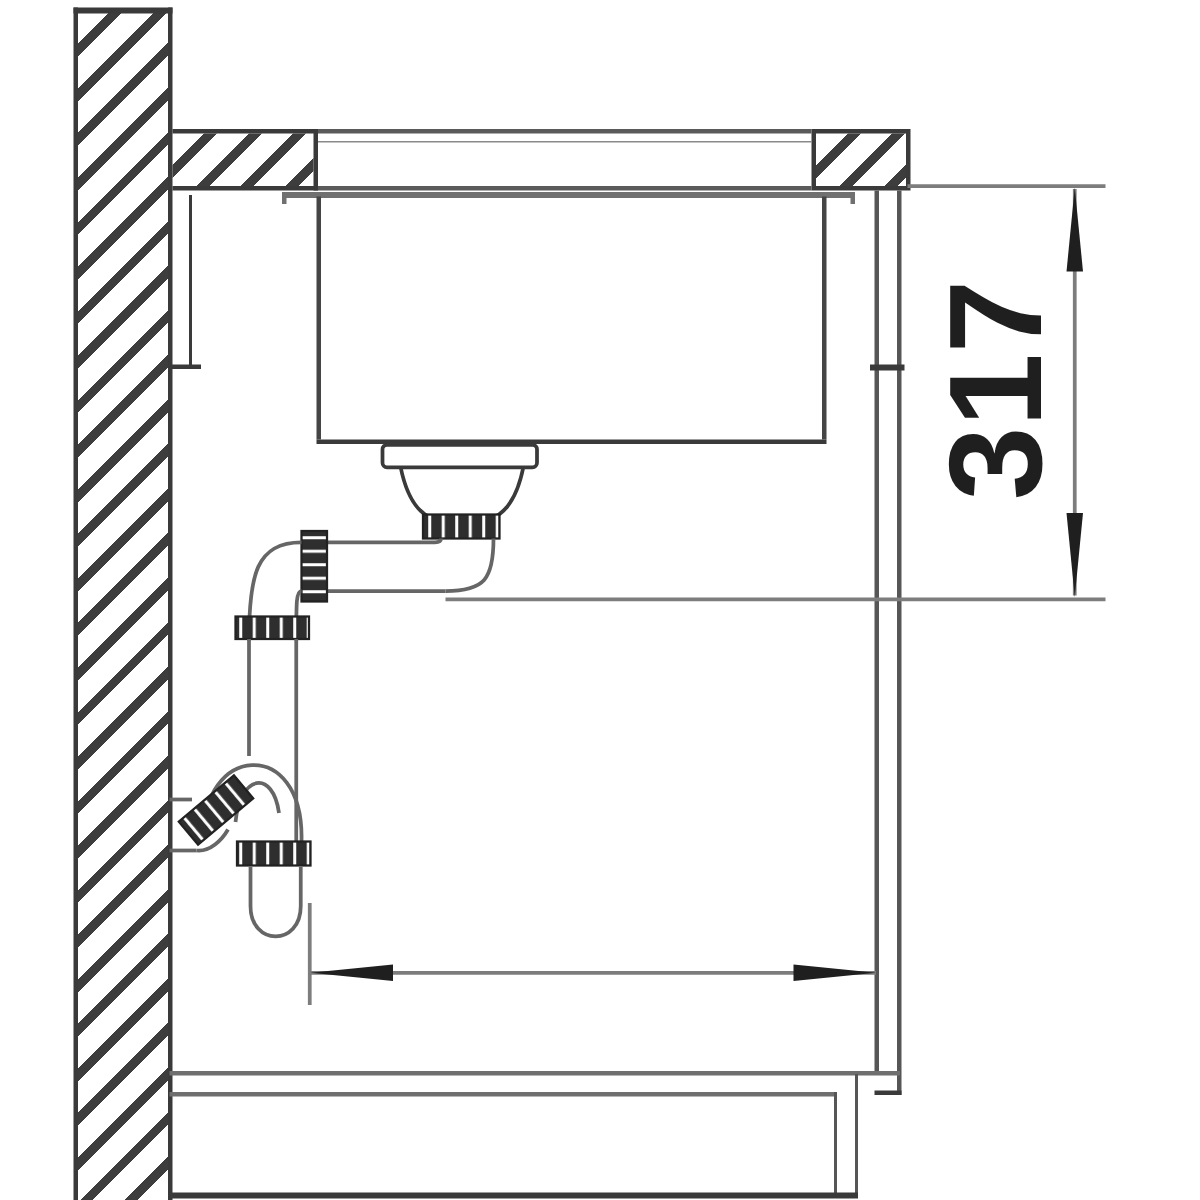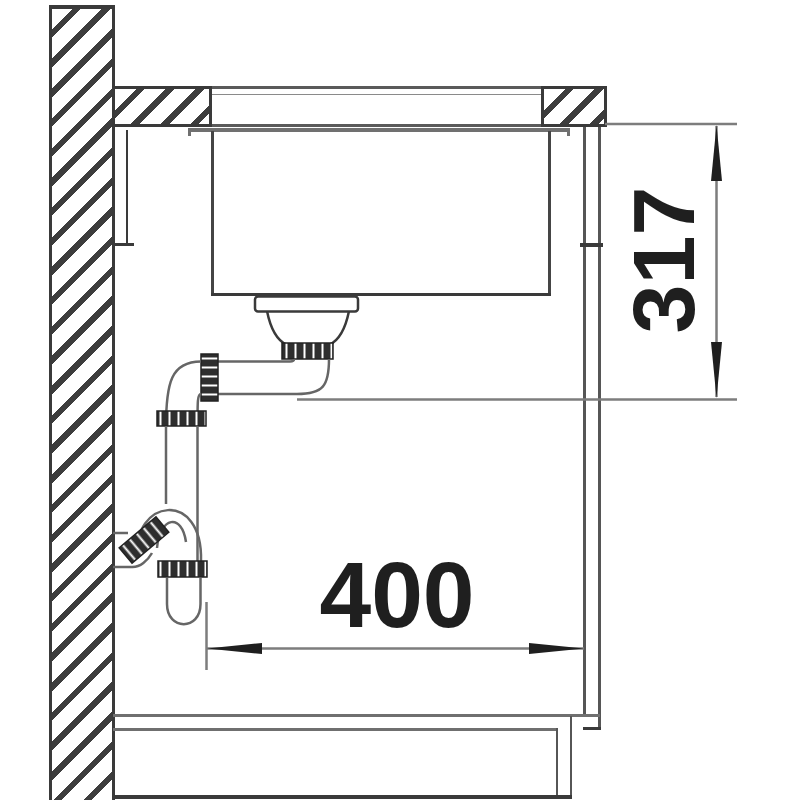--- a/index.html
+++ b/index.html
@@ -119,16 +119,15 @@
     <polygon points="716.5,398 711,342 722,342" fill="#1f1f1f"></polygon>
 
     <g stroke="#7d7d7d" stroke-width="2.5">
       <line x1="206.5" y1="602" x2="206.5" y2="670"></line>
       <line x1="207" y1="648.5" x2="584" y2="648.5"></line>
     </g>
     <polygon points="207,648.5 262,643 262,654" fill="#1f1f1f"></polygon>
     <polygon points="584,648.5 529,643 529,654" fill="#1f1f1f"></polygon>
   </svg>
 
-  <div id="dim400-label" class="abs dim-label">400</div>
   <div id="dim317-label" class="abs dim-label">317</div>
 
 </div>
 
 </body></html>

